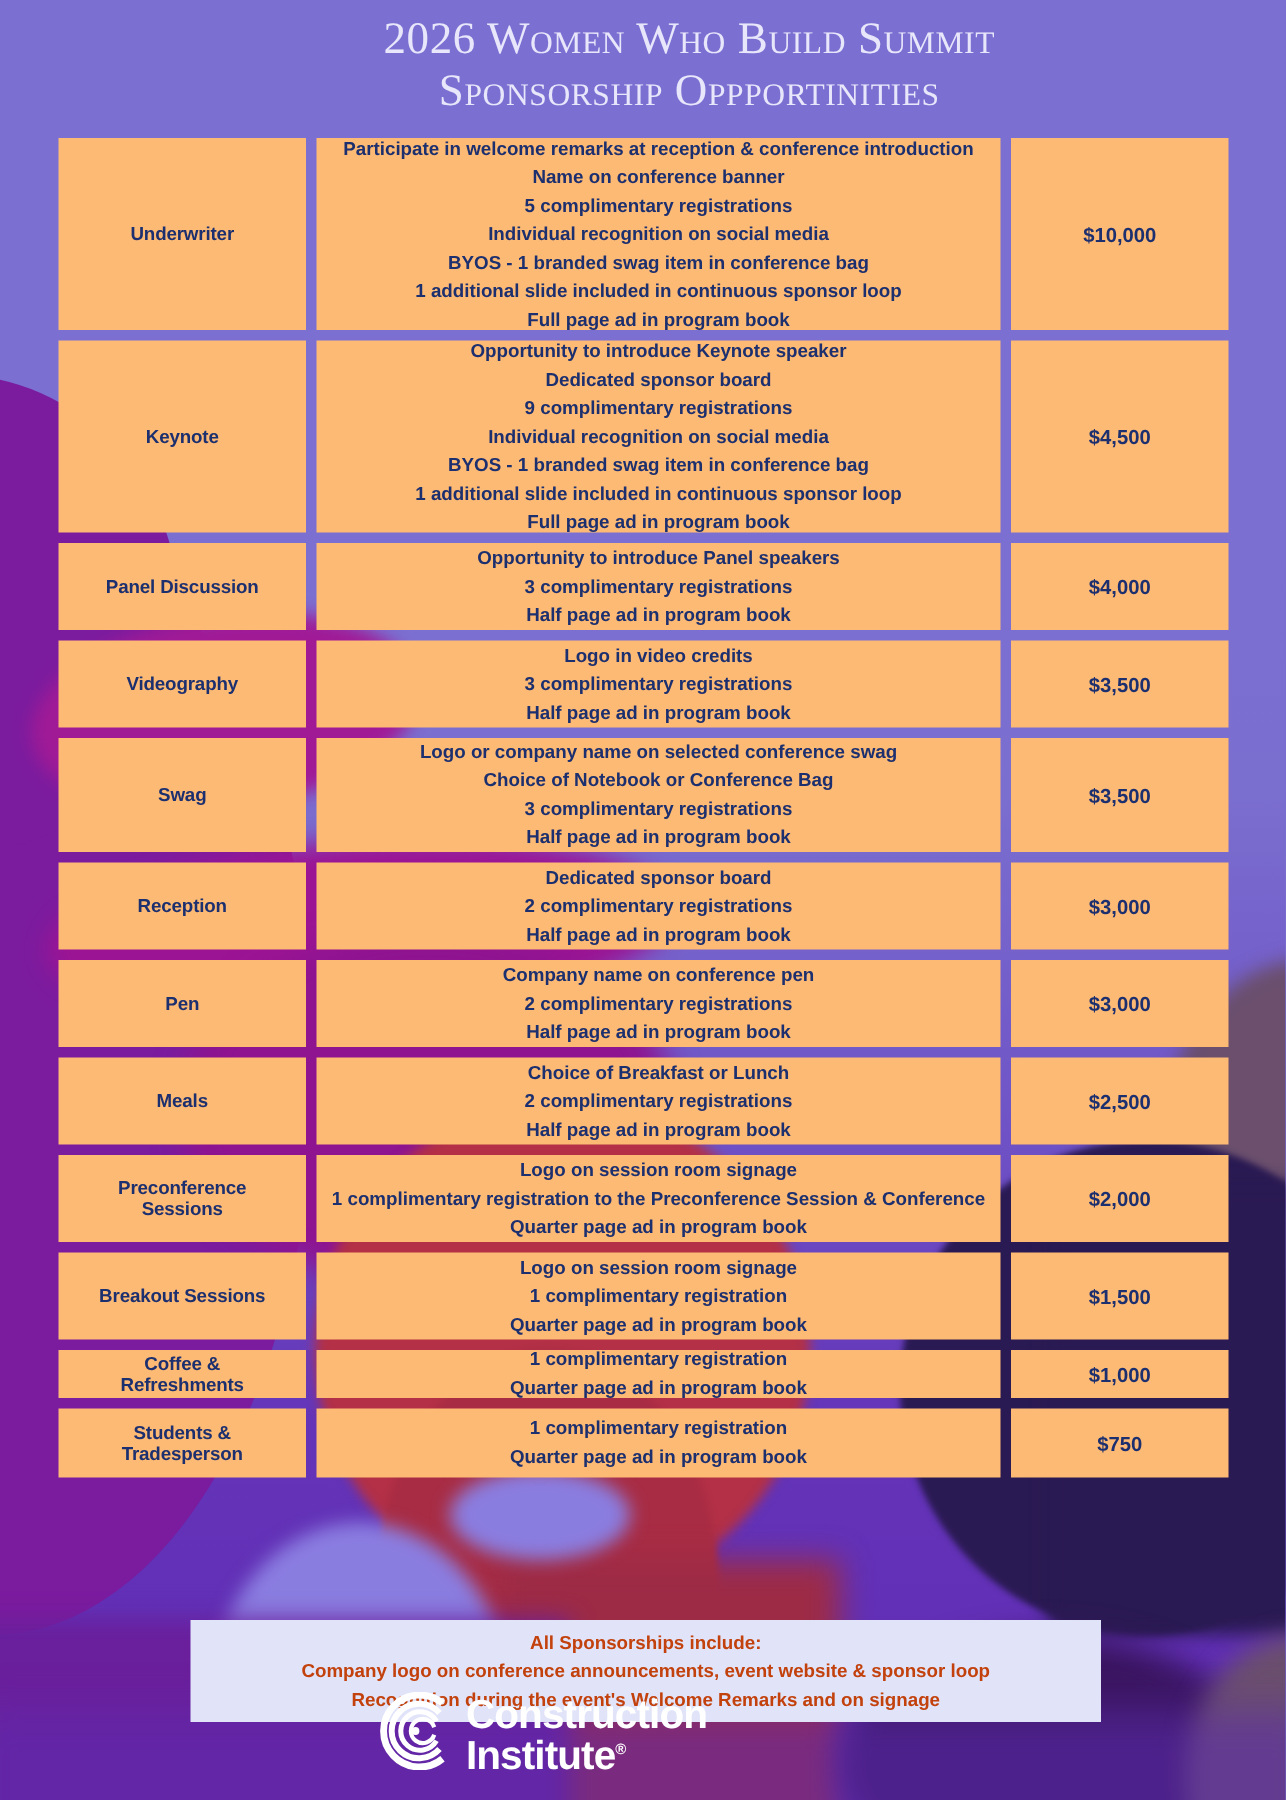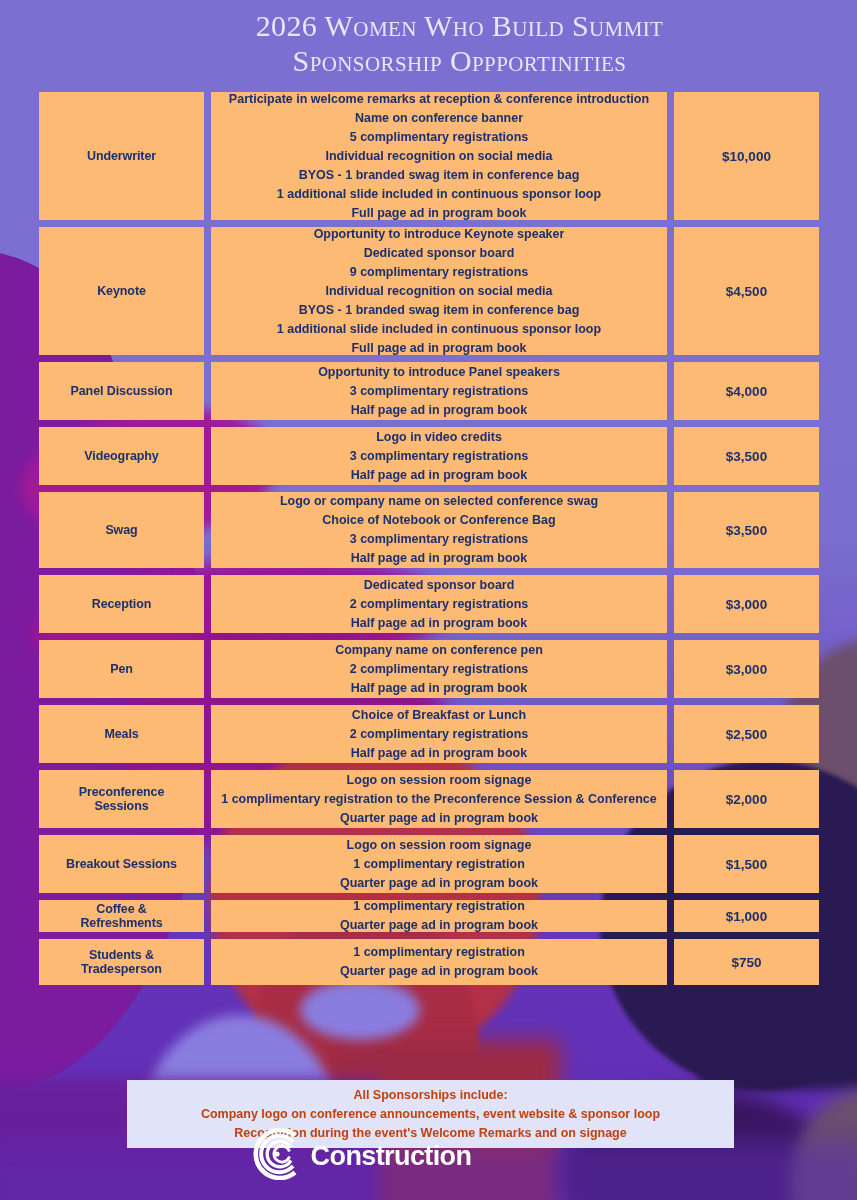--- a/index.html
+++ b/index.html
@@ -422,16 +422,17 @@
           <path d="M44 7.5 A24 24 0 1 0 44 44.5" stroke-width="4.6"></path>
           <path d="M42 14 A18.2 18.2 0 1 0 42 38" stroke-width="4.0"></path>
           <path d="M40 19.5 A12.8 12.8 0 1 0 40 32.5" stroke-width="3.4"></path>
           <path d="M38.5 23.5 A8 8 0 1 0 38.5 28.5" stroke-width="2.8"></path>
           <circle cx="26" cy="26" r="2.6" fill="#ffffff" stroke="none"></circle>
         </g>
       </svg>
     </span>
     <span class="logo-words">
       <span class="logo-w1">Construction</span>
+      <span class="logo-w2"><span>Institute</span><sup>®</sup></span>
     </span>
   </div>
 
 </div>
 
 </body></html>

